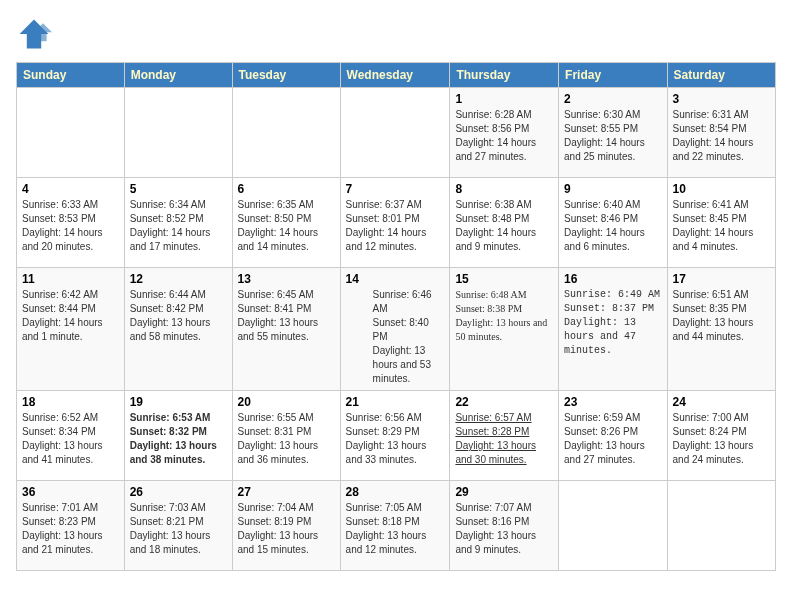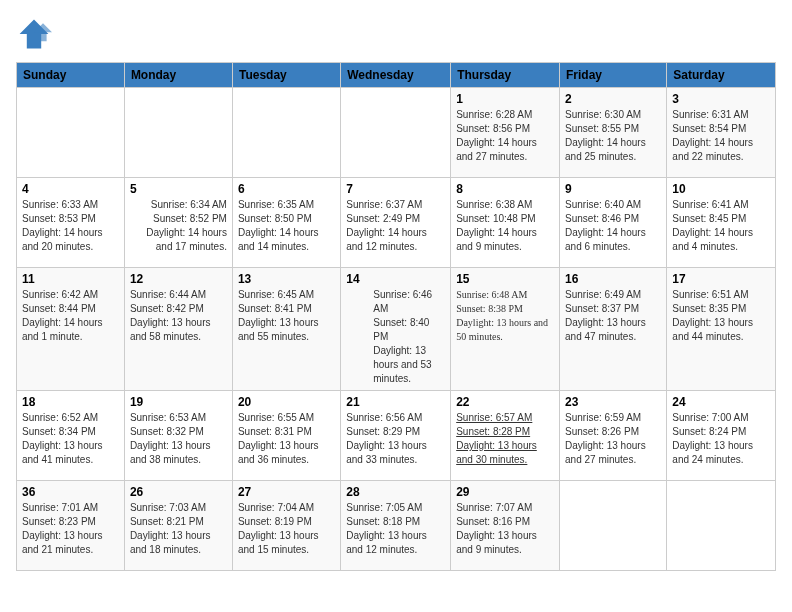--- a/index.html
+++ b/index.html
@@ -53,21 +53,21 @@
       color: #333;
       font-weight: normal;
     }
     table {
       width: 100%;
       border-collapse: collapse;
       font-size: 10.5px;
     }
     thead tr th {
       background-color: #3a7ebf;
-      color: #000000;
+      color: #fef9c3;
       text-align: left;
       padding: 5px 6px;
       font-size: 12px;
       font-weight: bold;
       border: 1px solid #ccc;
     }
     tbody tr td {
       vertical-align: top;
       border: 1px solid #ccc;
       padding: 4px 5px;
@@ -152,40 +152,40 @@
       </tr>
       <tr>
         <td>
           <span class="day-number">4</span>
           <div class="day-info" style="white-space: pre-line;">Sunrise: 6:33 AM
 Sunset: 8:53 PM
 Daylight: 14 hours and 20 minutes.</div>
         </td>
         <td>
           <span class="day-number">5</span>
-          <div class="day-info" style="white-space: pre-line; text-align: right;">Sunrise: 6:34 AM
+          <div class="day-info" style="white-space: pre-line;">Sunrise: 6:34 AM
 Sunset: 8:52 PM
 Daylight: 14 hours and 17 minutes.</div>
         </td>
         <td>
           <span class="day-number">6</span>
           <div class="day-info" style="white-space: pre-line;">Sunrise: 6:35 AM
 Sunset: 8:50 PM
 Daylight: 14 hours and 14 minutes.</div>
         </td>
         <td>
           <span class="day-number">7</span>
           <div class="day-info" style="white-space: pre-line;">Sunrise: 6:37 AM
-Sunset: 2:49 PM
+Sunset: 8:01 PM
 Daylight: 14 hours and 12 minutes.</div>
         </td>
         <td>
           <span class="day-number">8</span>
           <div class="day-info" style="white-space: pre-line;">Sunrise: 6:38 AM
-Sunset: 10:48 PM
+Sunset: 8:48 PM
 Daylight: 14 hours and 9 minutes.</div>
         </td>
         <td>
           <span class="day-number">9</span>
           <div class="day-info" style="white-space: pre-line;">Sunrise: 6:40 AM
 Sunset: 8:46 PM
 Daylight: 14 hours and 6 minutes.</div>
         </td>
         <td>
           <span class="day-number">10</span>
@@ -220,41 +220,41 @@
 Daylight: 13 hours and 53 minutes.</div>
         </td>
         <td>
           <span class="day-number">15</span>
           <div class="day-info" style="white-space: pre-line; font-family: Liberation Serif, serif;">Sunrise: 6:48 AM
 Sunset: 8:38 PM
 Daylight: 13 hours and 50 minutes.</div>
         </td>
         <td>
           <span class="day-number">16</span>
-          <div class="day-info" style="white-space: pre-line;">Sunrise: 6:49 AM
+          <div class="day-info" style="white-space: pre-line; font-family: Liberation Mono, monospace;">Sunrise: 6:49 AM
 Sunset: 8:37 PM
 Daylight: 13 hours and 47 minutes.</div>
         </td>
         <td>
           <span class="day-number">17</span>
           <div class="day-info" style="white-space: pre-line;">Sunrise: 6:51 AM
 Sunset: 8:35 PM
 Daylight: 13 hours and 44 minutes.</div>
         </td>
       </tr>
       <tr>
         <td>
           <span class="day-number">18</span>
           <div class="day-info" style="white-space: pre-line;">Sunrise: 6:52 AM
 Sunset: 8:34 PM
 Daylight: 13 hours and 41 minutes.</div>
         </td>
         <td>
           <span class="day-number">19</span>
-          <div class="day-info" style="white-space: pre-line;">Sunrise: 6:53 AM
+          <div class="day-info" style="white-space: pre-line; font-weight: bold;">Sunrise: 6:53 AM
 Sunset: 8:32 PM
 Daylight: 13 hours and 38 minutes.</div>
         </td>
         <td>
           <span class="day-number">20</span>
           <div class="day-info" style="white-space: pre-line;">Sunrise: 6:55 AM
 Sunset: 8:31 PM
 Daylight: 13 hours and 36 minutes.</div>
         </td>
         <td>

